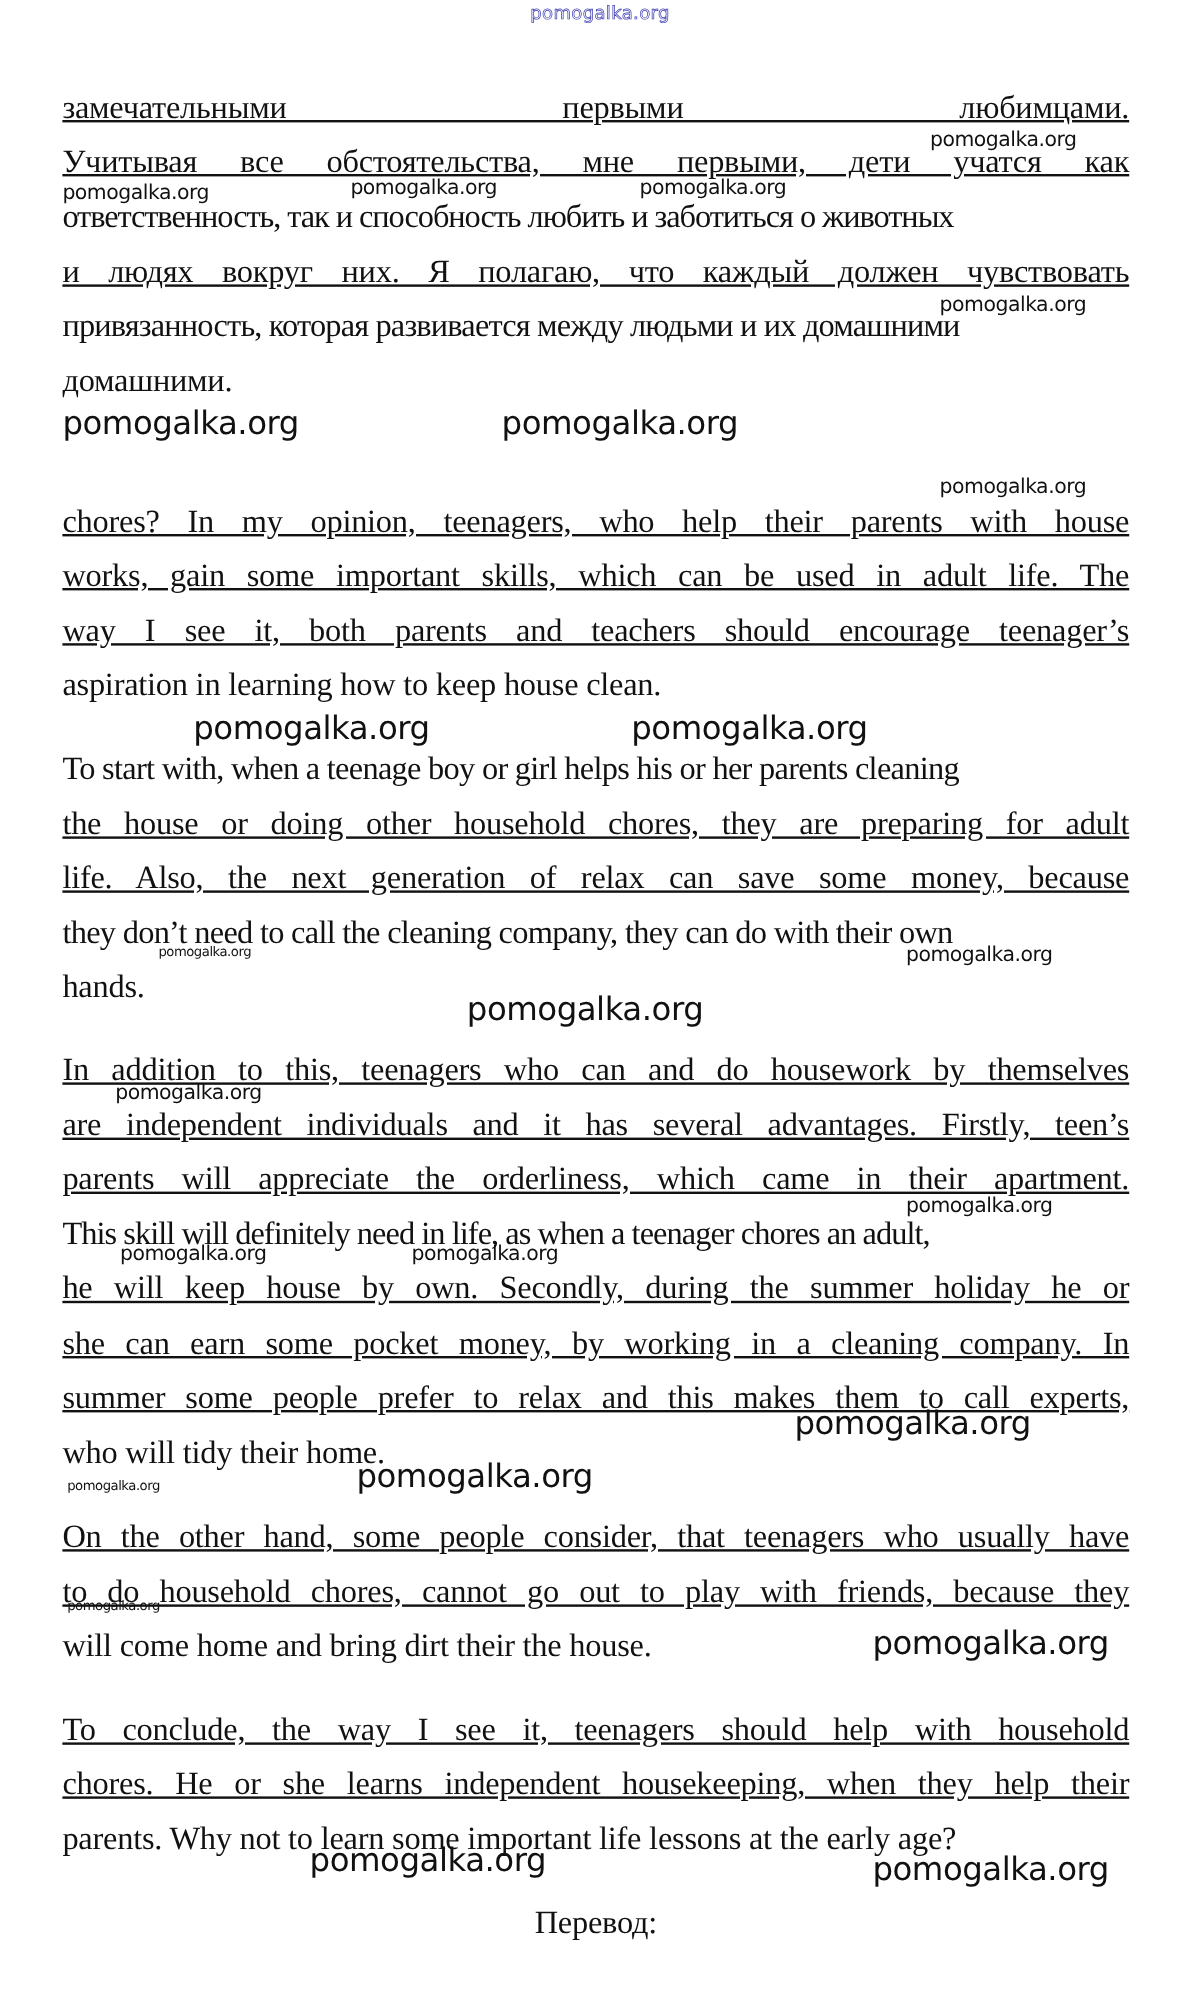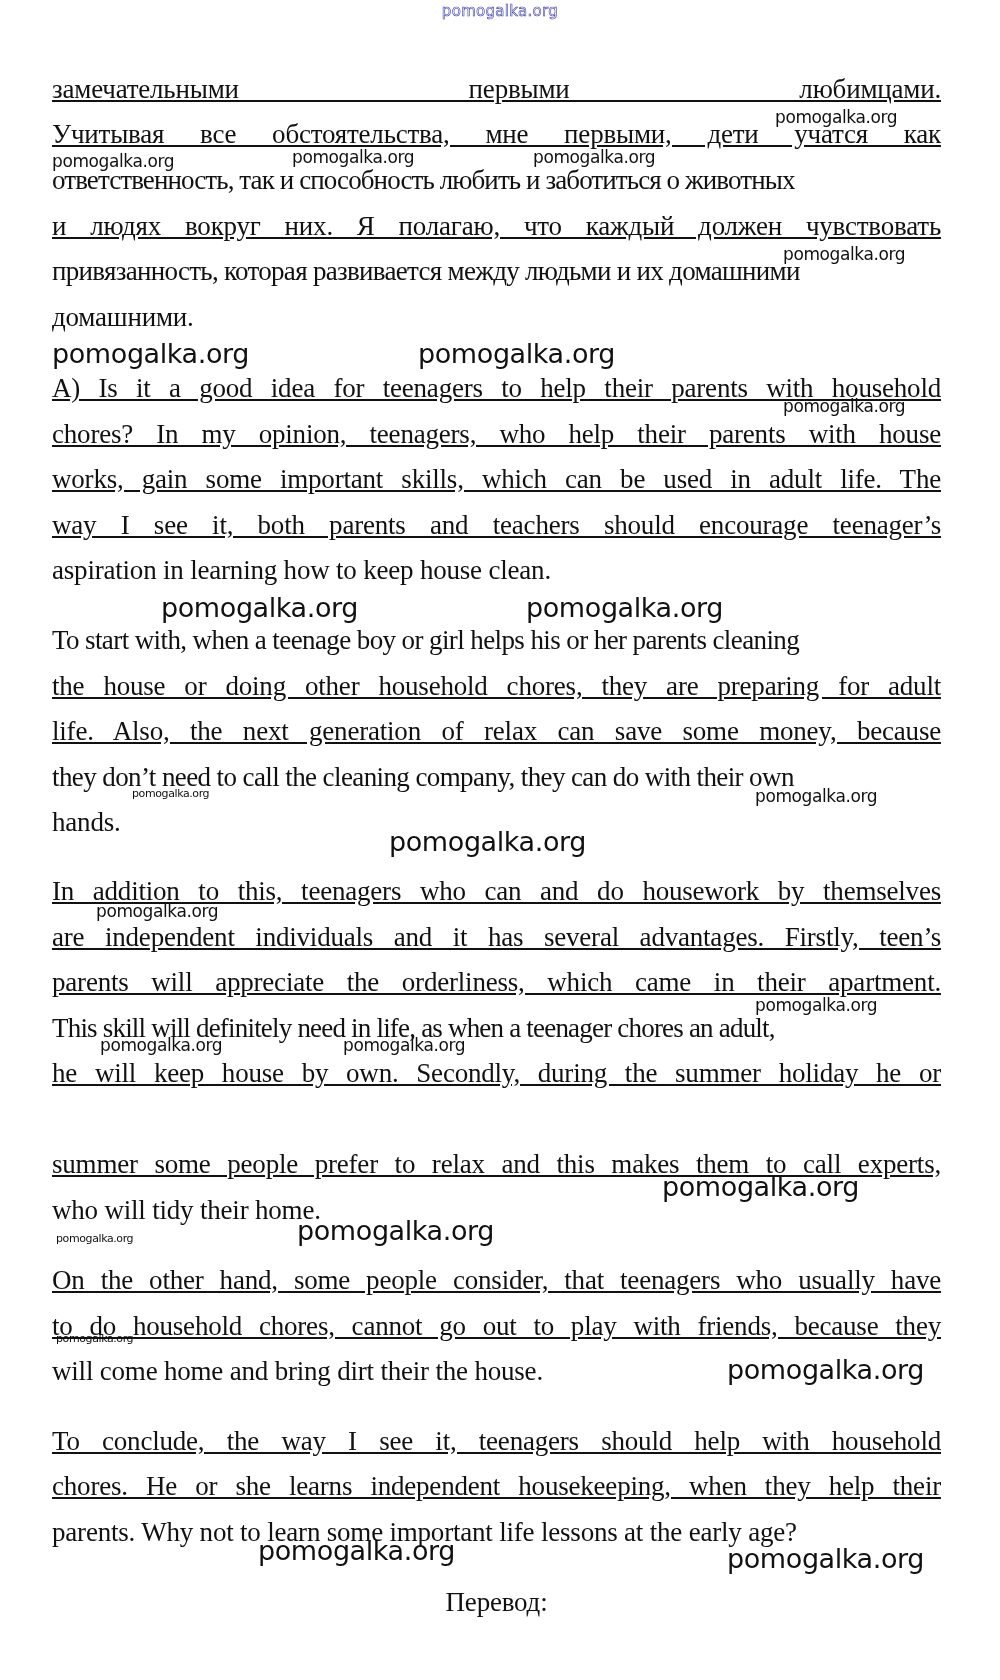--- a/index.html
+++ b/index.html
@@ -32,37 +32,37 @@
 
   <div class="header-mark">pomogalka.org</div>
 
   <div class="line just" style="top:73px">замечательными первыми любимцами.</div>
   <div class="line just" style="top:118px">Учитывая все обстоятельства, мне первыми, дети учатся как</div>
   <div class="line" style="top:164px; letter-spacing:-0.9px">ответственность, так и способность любить и заботиться о животных</div>
   <div class="line just" style="top:210px">и людях вокруг них. Я полагаю, что каждый должен чувствовать</div>
   <div class="line" style="top:255px; letter-spacing:-0.7px">привязанность, которая развивается между людьми и их домашними</div>
   <div class="line" style="top:301px">домашними.</div>
 
-  <div class="line just" style="top:372px">A) Is it a good idea for teenagers to help their parents with household</div>
   <div class="line just" style="top:418px">chores? In my opinion, teenagers, who help their parents with house</div>
   <div class="line just" style="top:463px">works, gain some important skills, which can be used in adult life. The</div>
   <div class="line just" style="top:509px">way I see it, both parents and teachers should encourage teenager’s</div>
   <div class="line" style="top:554px">aspiration in learning how to keep house clean.</div>
 
   <div class="line" style="top:624px; letter-spacing:-0.6px">To start with, when a teenage boy or girl helps his or her parents cleaning</div>
   <div class="line just" style="top:670px">the house or doing other household chores, they are preparing for adult</div>
   <div class="line just" style="top:715px">life. Also, the next generation of relax can save some money, because</div>
   <div class="line" style="top:761px; letter-spacing:-0.6px">they don’t need to call the cleaning company, they can do with their own</div>
   <div class="line" style="top:806px">hands.</div>
 
   <div class="line just" style="top:875px">In addition to this, teenagers who can and do housework by themselves</div>
   <div class="line just" style="top:921px">are independent individuals and it has several advantages. Firstly, teen’s</div>
   <div class="line just" style="top:966px">parents will appreciate the orderliness, which came in their apartment.</div>
   <div class="line" style="top:1012px; letter-spacing:-0.8px">This skill will definitely need in life, as when a teenager chores an adult,</div>
   <div class="line just" style="top:1057px">he will keep house by own. Secondly, during the summer holiday he or</div>
+  <div class="line just" style="top:1103px">she can earn some pocket money, by working in a cleaning company. In</div>
   <div class="line just" style="top:1148px">summer some people prefer to relax and this makes them to call experts,</div>
   <div class="line" style="top:1194px">who will tidy their home.</div>
 
   <div class="line just" style="top:1264px">On the other hand, some people consider, that teenagers who usually have</div>
   <div class="line just" style="top:1310px">to do household chores, cannot go out to play with friends, because they</div>
   <div class="line" style="top:1355px">will come home and bring dirt their the house.</div>
 
   <div class="line just" style="top:1425px">To conclude, the way I see it, teenagers should help with household</div>
   <div class="line just" style="top:1470px">chores. He or she learns independent housekeeping, when they help their</div>
   <div class="line" style="top:1516px">parents. Why not to learn some important life lessons at the early age?</div>

